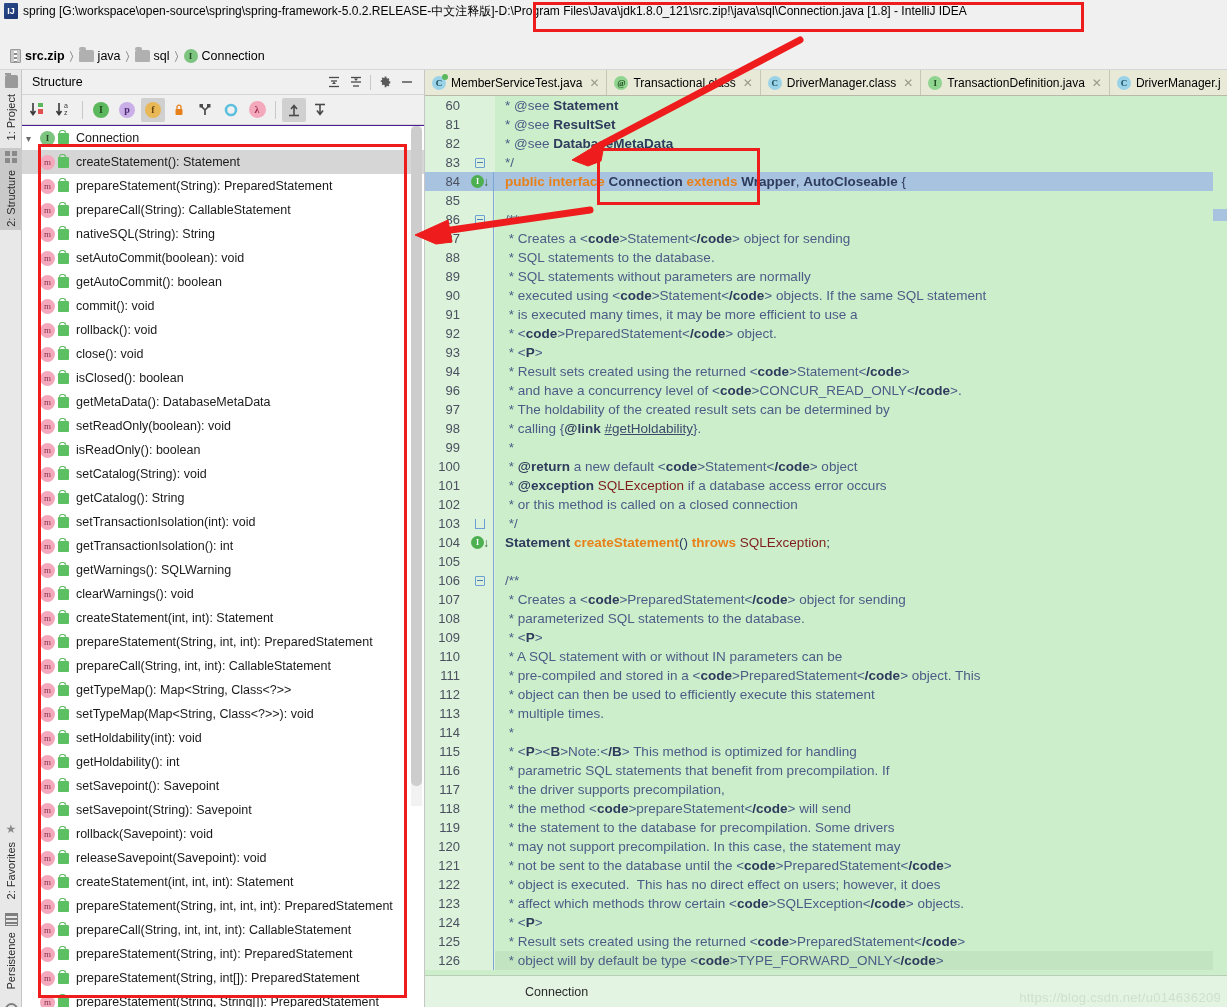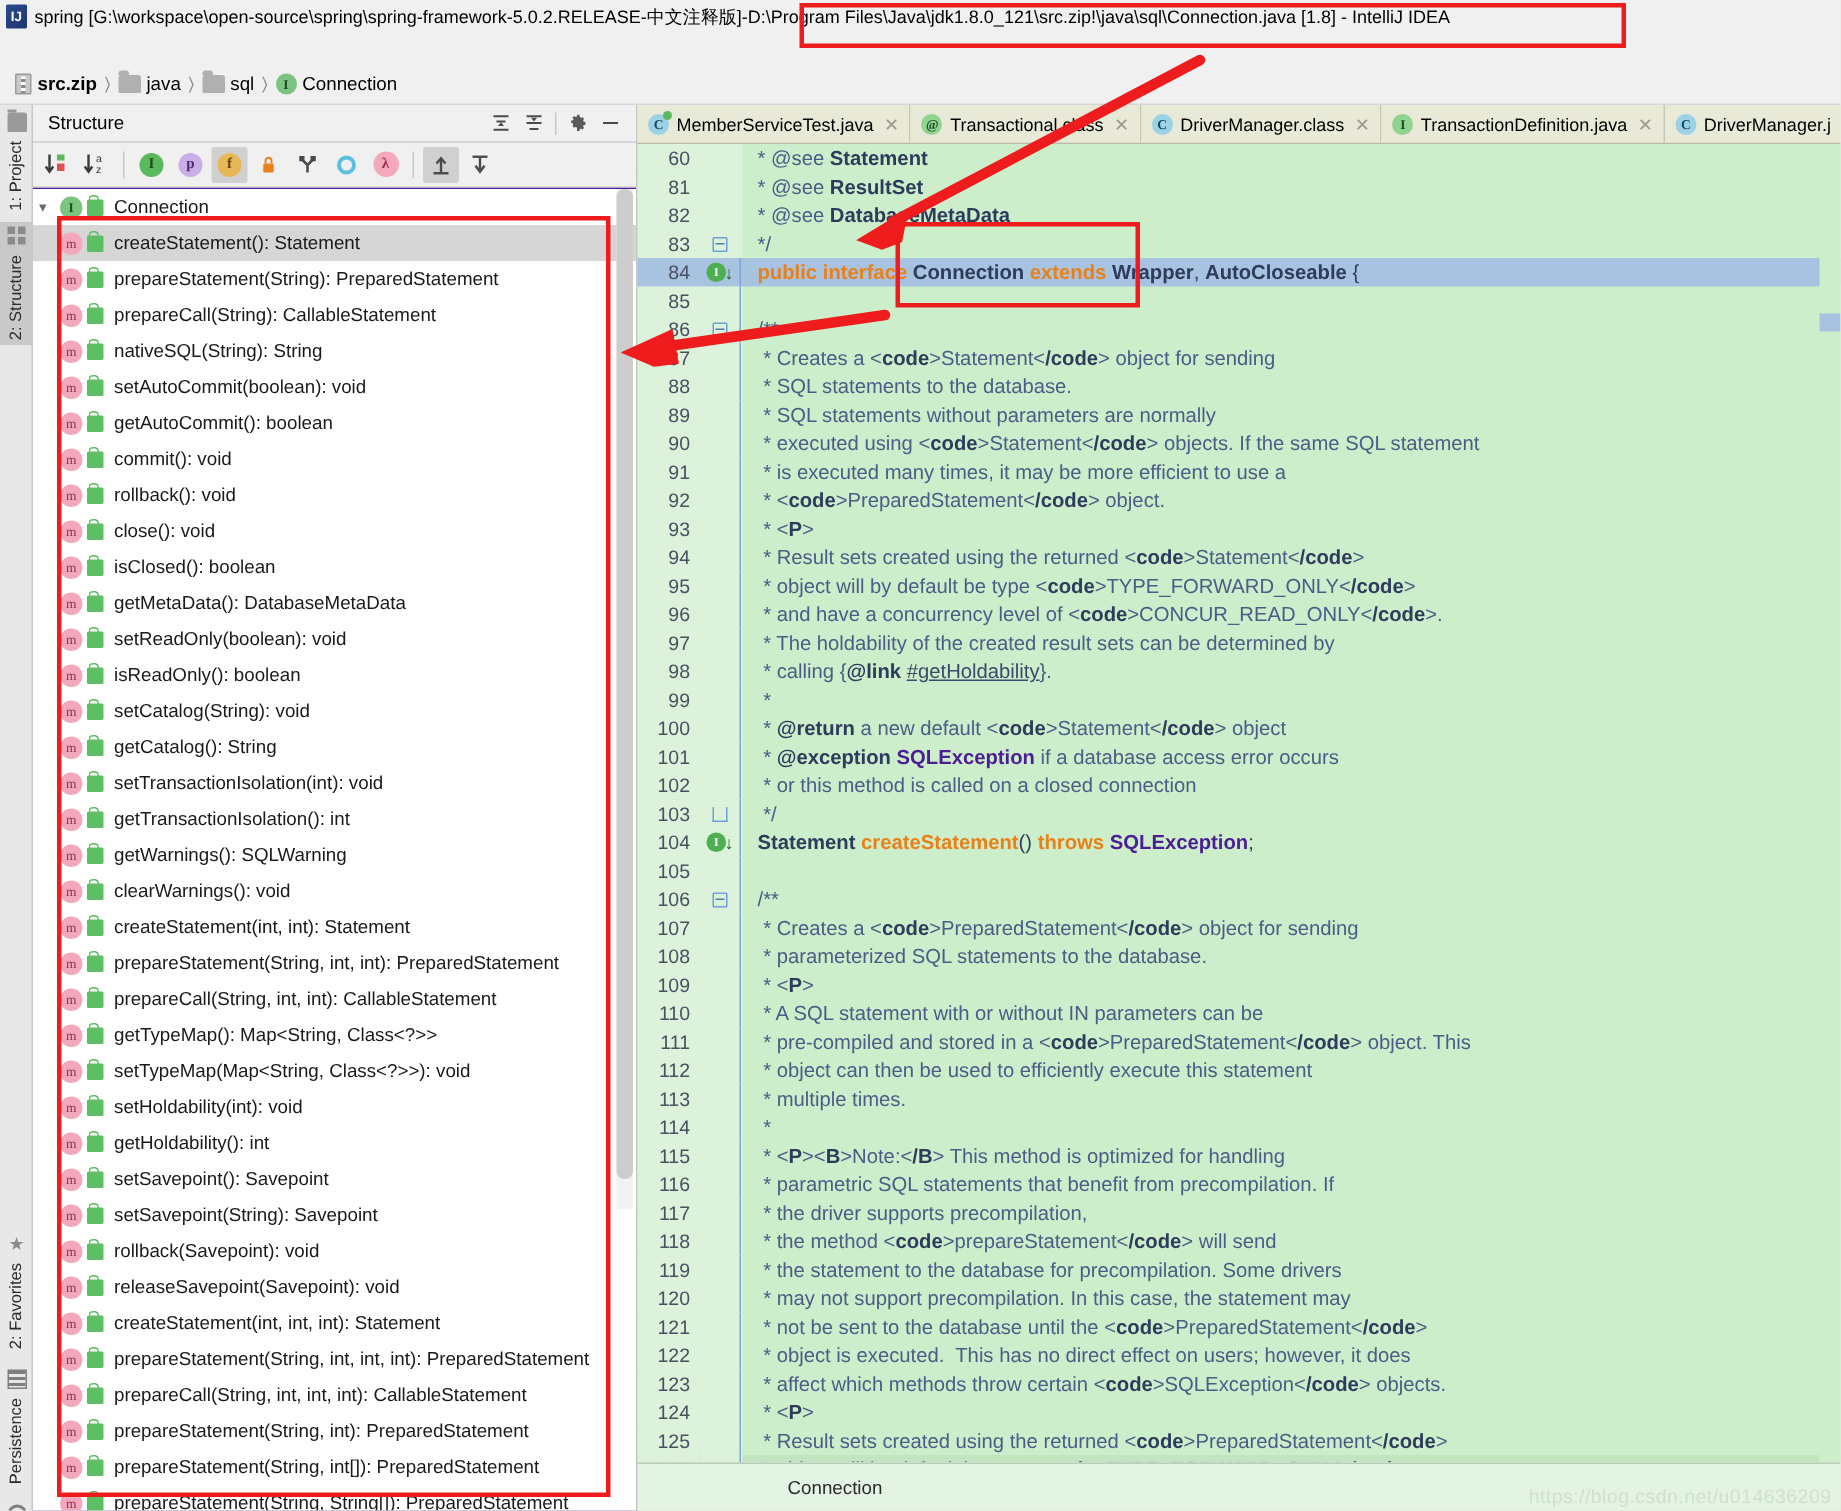--- a/index.html
+++ b/index.html
@@ -218,21 +218,21 @@
   .code-row.hl .gutter { background:#a8c3e0; }
   .fold-bar { width: 2px; flex:0 0 auto; background:#dcf2da; height:19px; position:relative;}
   .code-row.hl .fold-bar{background:#a8c3e0;}
   .vline { position:absolute; left:0; top:0; bottom:0; width:1px; background:#7aa7d6; }
   .codetext { padding-left: 10px; white-space: pre; color:#3b4a6b; line-height:19px;}
   .cm { color:#4c5c86; }
   .cm b { color:#2e3b5c; font-weight:bold;}
   .kw { color:#e8811a; font-weight:bold; }
   .id-bold { color:#2e3b5c; font-weight:bold; }
   .meth { color:#e8811a; font-weight:bold; }
-  .exc { color:#4c1d95; font-weight:bold;}
+  .exc { color:#7f1d1d; font-weight:normal;}
   .link { color:#3b4a6b; text-decoration: underline; }
   .brace { color:#2e3b5c; }
 
   .fold-minus {
     width:10px;height:10px;border:1px solid #6c9fd4;background:#dcf2da;
     display:flex;align-items:center;justify-content:center; border-radius:1px;
     position:relative;
   }
   .fold-minus:after{content:'';width:6px;height:1px;background:#4c7fb5;}
   .fold-end { width:10px;height:10px;border:1px solid #6c9fd4;border-top:none;background:transparent;}
@@ -779,28 +779,20 @@
         </div>
         <div class="code-row">
           <span class="lnum">94</span>
           <span class="gutter"></span>
           <span class="fold-bar">
             <span class="vline"></span>
           </span>
           <span class="codetext"><span class="cm"> * Result sets created using the returned &lt;<b>code</b>&gt;Statement&lt;<b>/code</b>&gt;</span></span>
         </div>
         <div class="code-row">
-          <span class="lnum">95</span>
-          <span class="gutter"></span>
-          <span class="fold-bar">
-            <span class="vline"></span>
-          </span>
-          <span class="codetext"><span class="cm"> * object will by default be type &lt;<b>code</b>&gt;TYPE_FORWARD_ONLY&lt;<b>/code</b>&gt;</span></span>
-        </div>
-        <div class="code-row">
           <span class="lnum">96</span>
           <span class="gutter"></span>
           <span class="fold-bar">
             <span class="vline"></span>
           </span>
           <span class="codetext"><span class="cm"> * and have a concurrency level of &lt;<b>code</b>&gt;CONCUR_READ_ONLY&lt;<b>/code</b>&gt;.</span></span>
         </div>
         <div class="code-row">
           <span class="lnum">97</span>
           <span class="gutter"></span>

